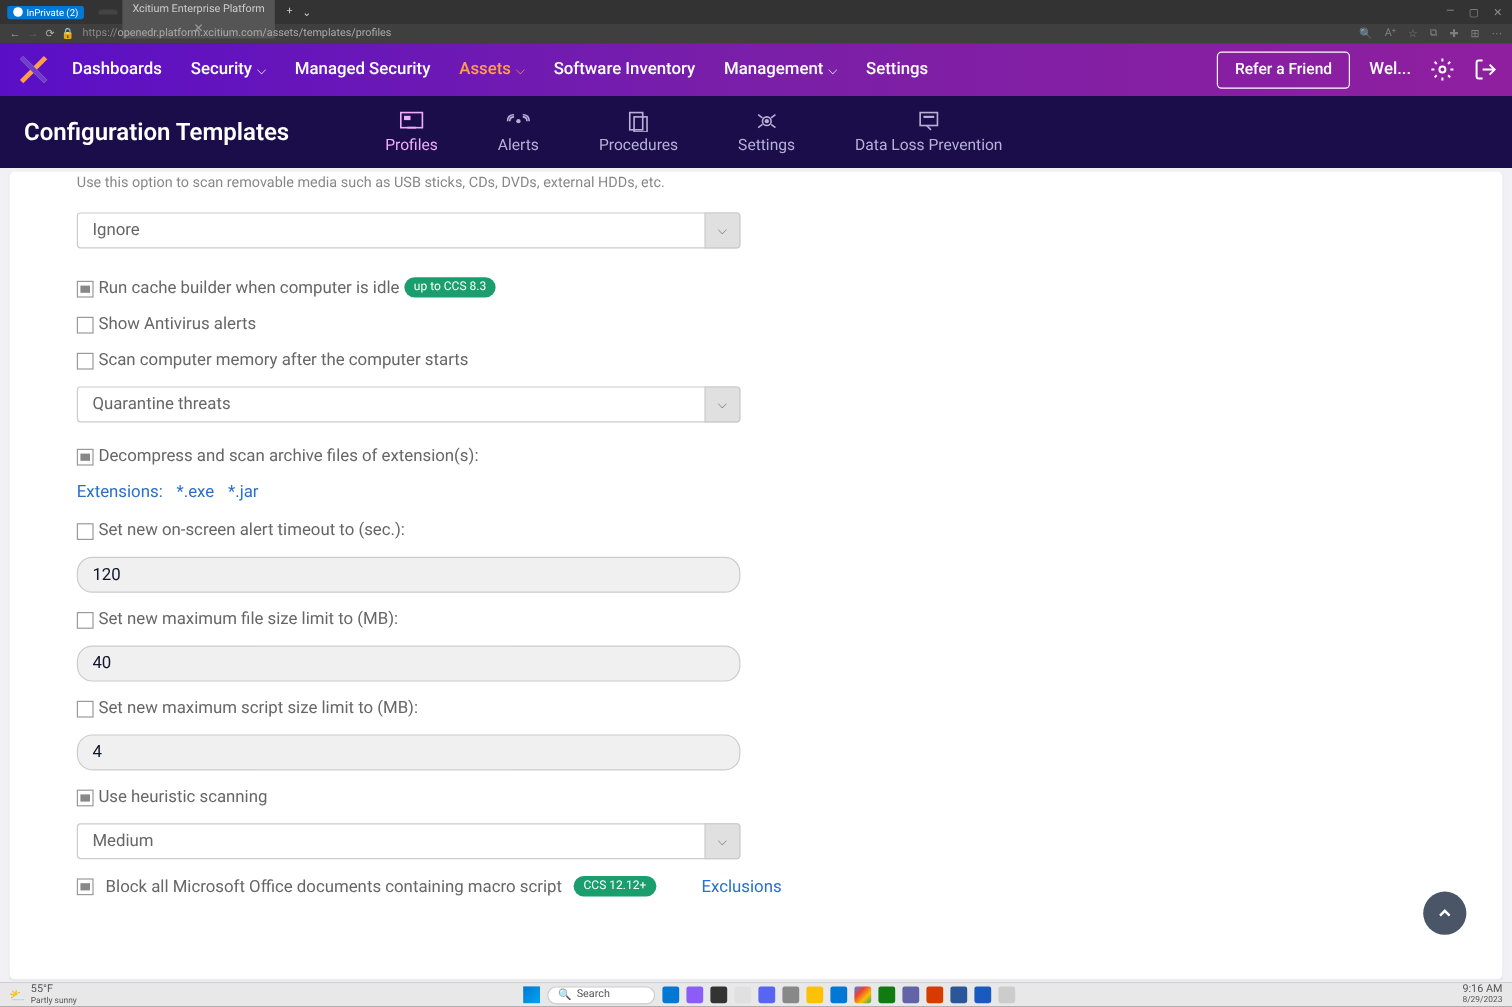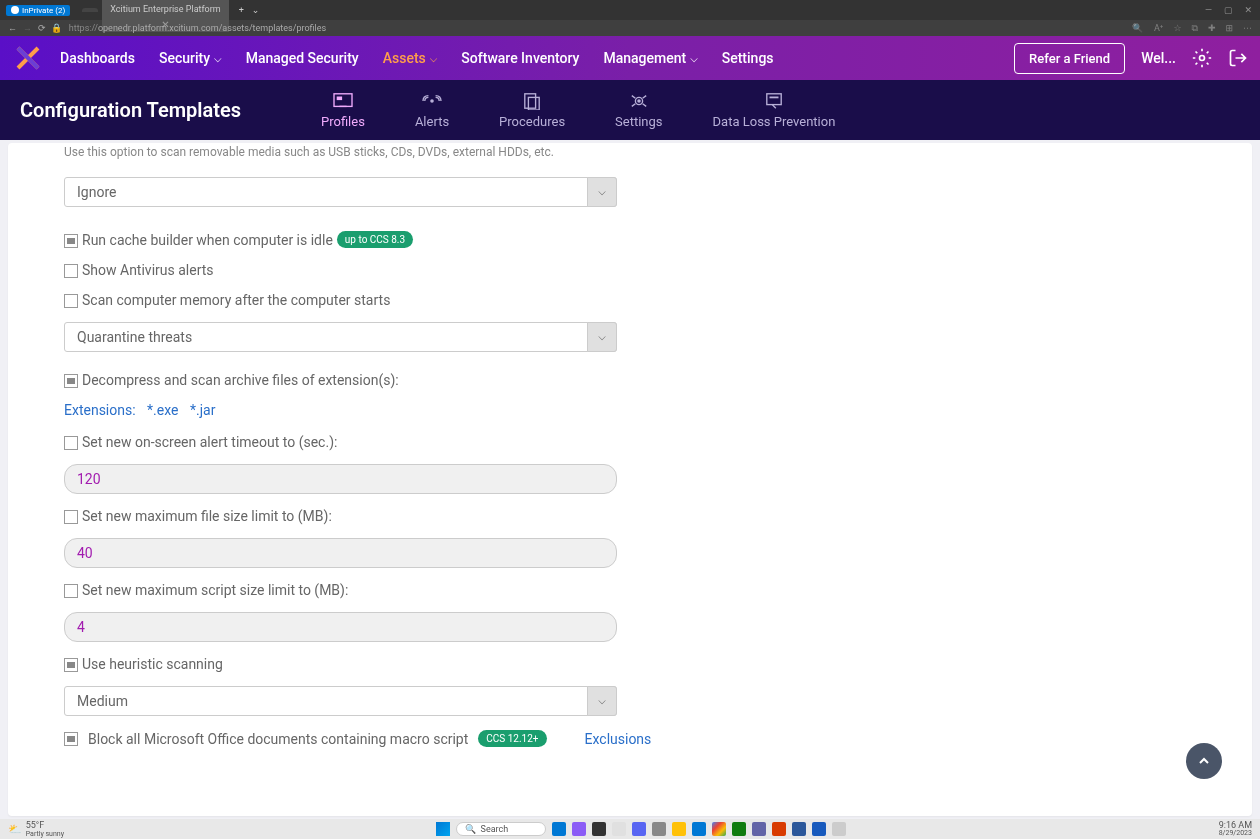--- a/index.html
+++ b/index.html
@@ -59,21 +59,21 @@
 .checkbox.indeterminate::after { content: ""; position: absolute; top: 3px; left: 2px; right: 2px; height: 6px; background: #888; }
 .check-label { color: #666; font-size: 14px; }
 
 .badge { background: #1a9e6e; color: #fff; font-size: 10px; font-weight: 400; padding: 3px 8px; border-radius: 10px; }
 
 .ext-line { margin-bottom: 16px; font-size: 14px; }
 .ext-label { color: #2a6fc9; }
 .ext-item { color: #2a6fc9; margin-left: 8px; }
 
 .num-input-wrap { width: 553px; }
-.num-input { width: 100%; height: 30px; border: 1px solid #ccc; border-radius: 13px; padding: 0 12px; color: #a21caf; font-size: 14px; background: #f0f0f0; }
+.num-input { width: 100%; height: 30px; border: 1px solid #ccc; border-radius: 13px; padding: 0 12px; color: #0f172a; font-size: 14px; background: #f0f0f0; }
 
 .block-row { display: flex; align-items: center; gap: 10px; margin-top: 14px; }
 .exclusions-link { color: #2a6fc9; font-size: 14px; margin-left: 28px; cursor: pointer; }
 
 .scroll-top { position: absolute; right: 38px; bottom: 60px; width: 36px; height: 36px; background: #4a5568; border-radius: 50%; display: flex; align-items: center; justify-content: center; color: #fff; cursor: pointer; }
 
 
 .taskbar { position: absolute; bottom: 0; left: 0; right: 0; height: 20px; background: #e8e8e8; display: flex; align-items: center; padding: 0 8px; font-size: 9px; color: #555; }
 .weather { display: flex; align-items: center; gap: 4px; }
 .weather-icon { font-size: 11px; }

